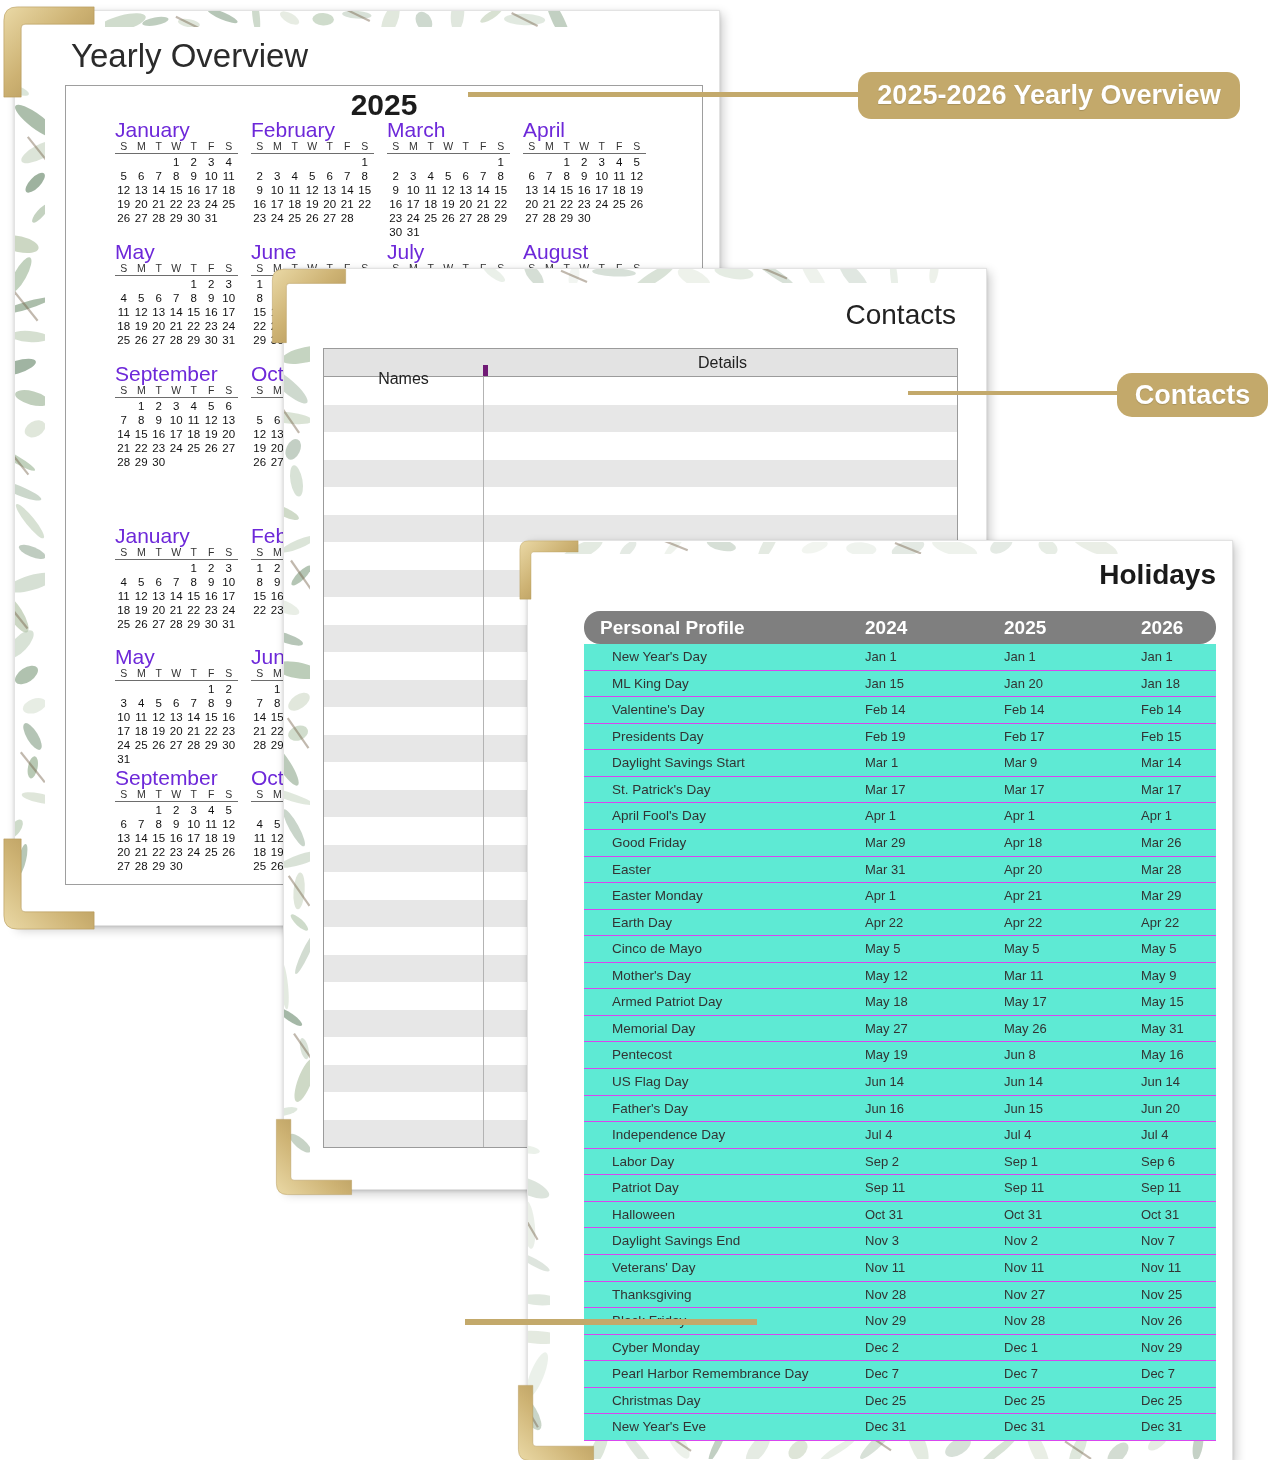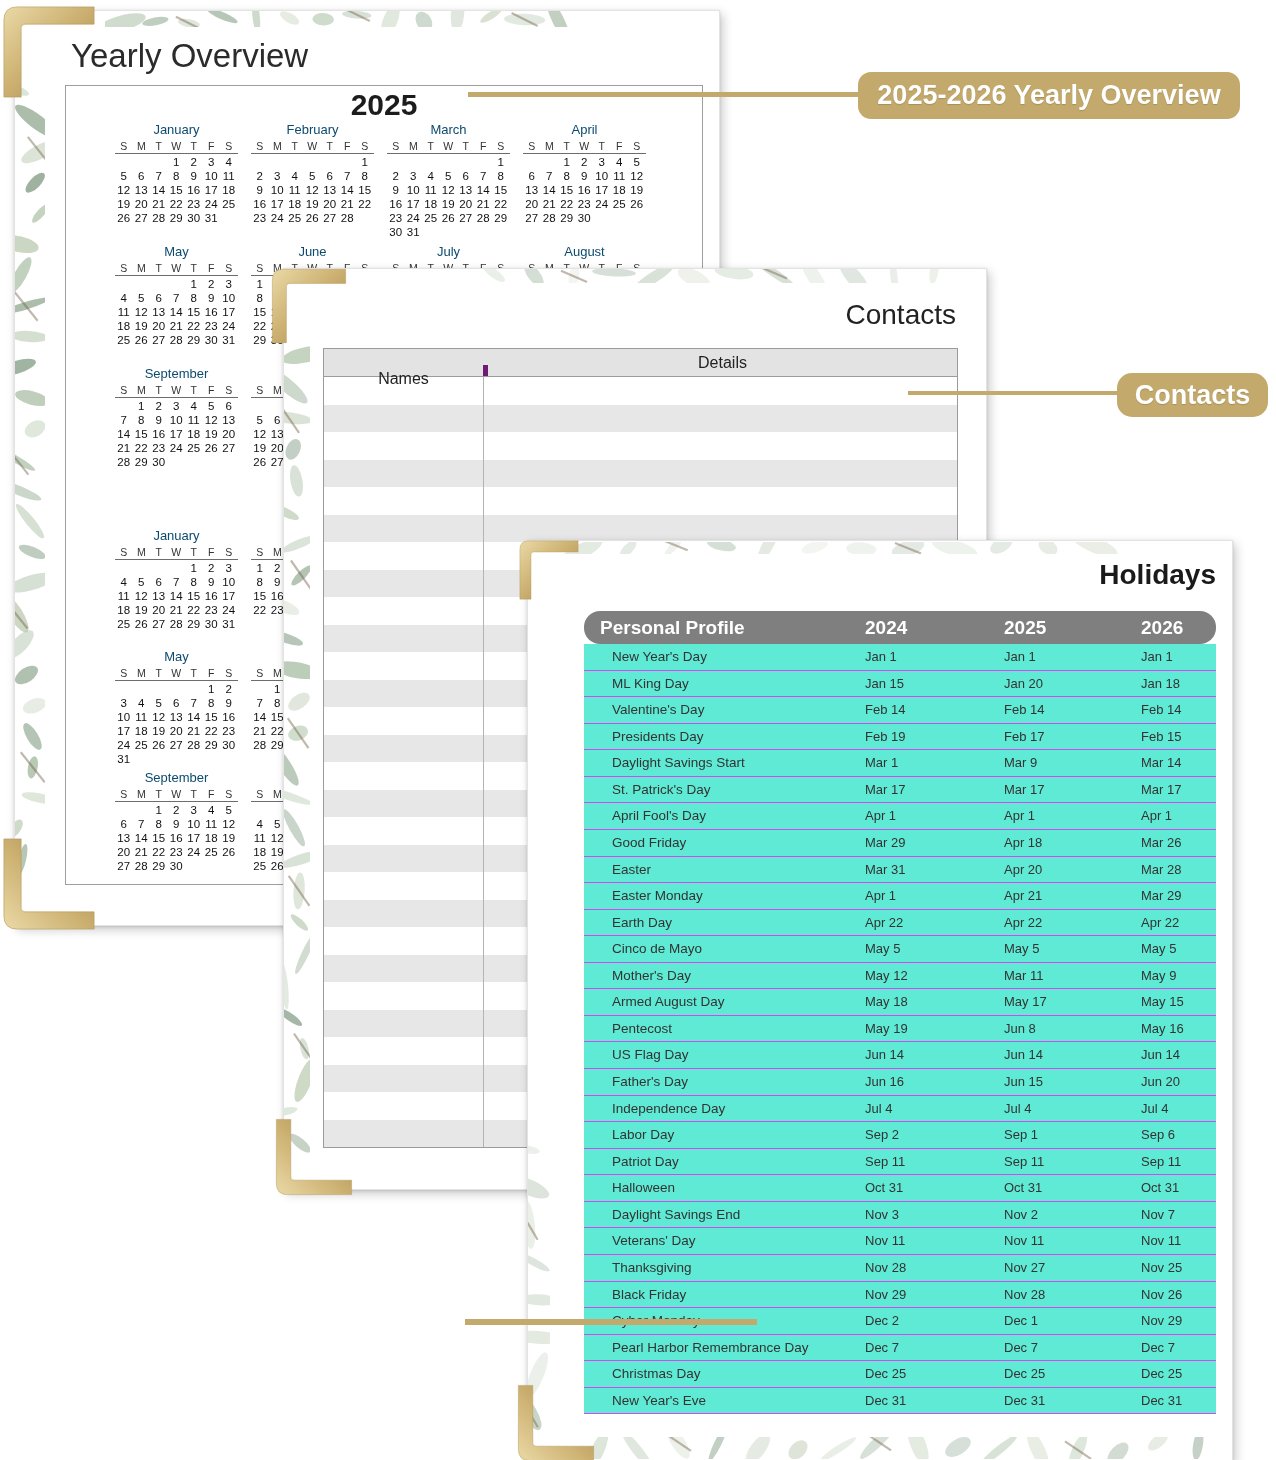--- a/index.html
+++ b/index.html
@@ -39,21 +39,21 @@
 
   
   #yo-title { position:absolute; left:56px; top:26px; font-size:33px; color:#2b2b2b; }
   #yo-box   { position:absolute; left:50px; top:74px; width:636px; height:798px;
               border:1px solid #9e9e9e; }
   .year-heading { position:absolute; left:0; width:100%; text-align:center;
               font-size:30px; font-weight:bold; color:#1c1c1c; }
   #yh-2025 { top:2px; }
   #yh-2026 { top:400px; }
   .month  { position:absolute; width:123px; }
-  .mtitle { text-align:center; font-size:13px; color:#0c4a6e; height:20px; line-height:20px; }
+  .mtitle { font-size:21px; color:#6d28d9; height:20px; line-height:20px; }
   .mhdr   { display:flex; border-bottom:1px solid #6d6d6d; padding-bottom:1px; }
   .mhdr span { width:17.5px; text-align:center; font-size:10.5px; color:#333; }
   .mgrid  { display:flex; flex-wrap:wrap; margin-top:1px; }
   .mgrid span { width:17.5px; height:14px; line-height:14px; text-align:center;
               font-size:11.5px; color:#111; }
 
   
   #ct-title { position:absolute; right:30px; top:30px; font-size:28px; color:#222; }
   #ct-table { position:absolute; left:39px; top:79px; width:633px;
               border:1px solid #9b9b9b; background:#fff; }
@@ -1652,24 +1652,30 @@
             <span class="h2">May 5</span>
             <span class="h3">May 5</span>
           </div>
           <div class="hd-row">
             <span class="h0">Mother's Day</span>
             <span class="h1">May 12</span>
             <span class="h2">Mar 11</span>
             <span class="h3">May 9</span>
           </div>
           <div class="hd-row">
-            <span class="h0">Armed August Day</span>
+            <span class="h0">Armed Patriot Day</span>
             <span class="h1">May 18</span>
             <span class="h2">May 17</span>
             <span class="h3">May 15</span>
+          </div>
+          <div class="hd-row">
+            <span class="h0">Memorial Day</span>
+            <span class="h1">May 27</span>
+            <span class="h2">May 26</span>
+            <span class="h3">May 31</span>
           </div>
           <div class="hd-row">
             <span class="h0">Pentecost</span>
             <span class="h1">May 19</span>
             <span class="h2">Jun 8</span>
             <span class="h3">May 16</span>
           </div>
           <div class="hd-row">
             <span class="h0">US Flag Day</span>
             <span class="h1">Jun 14</span>

